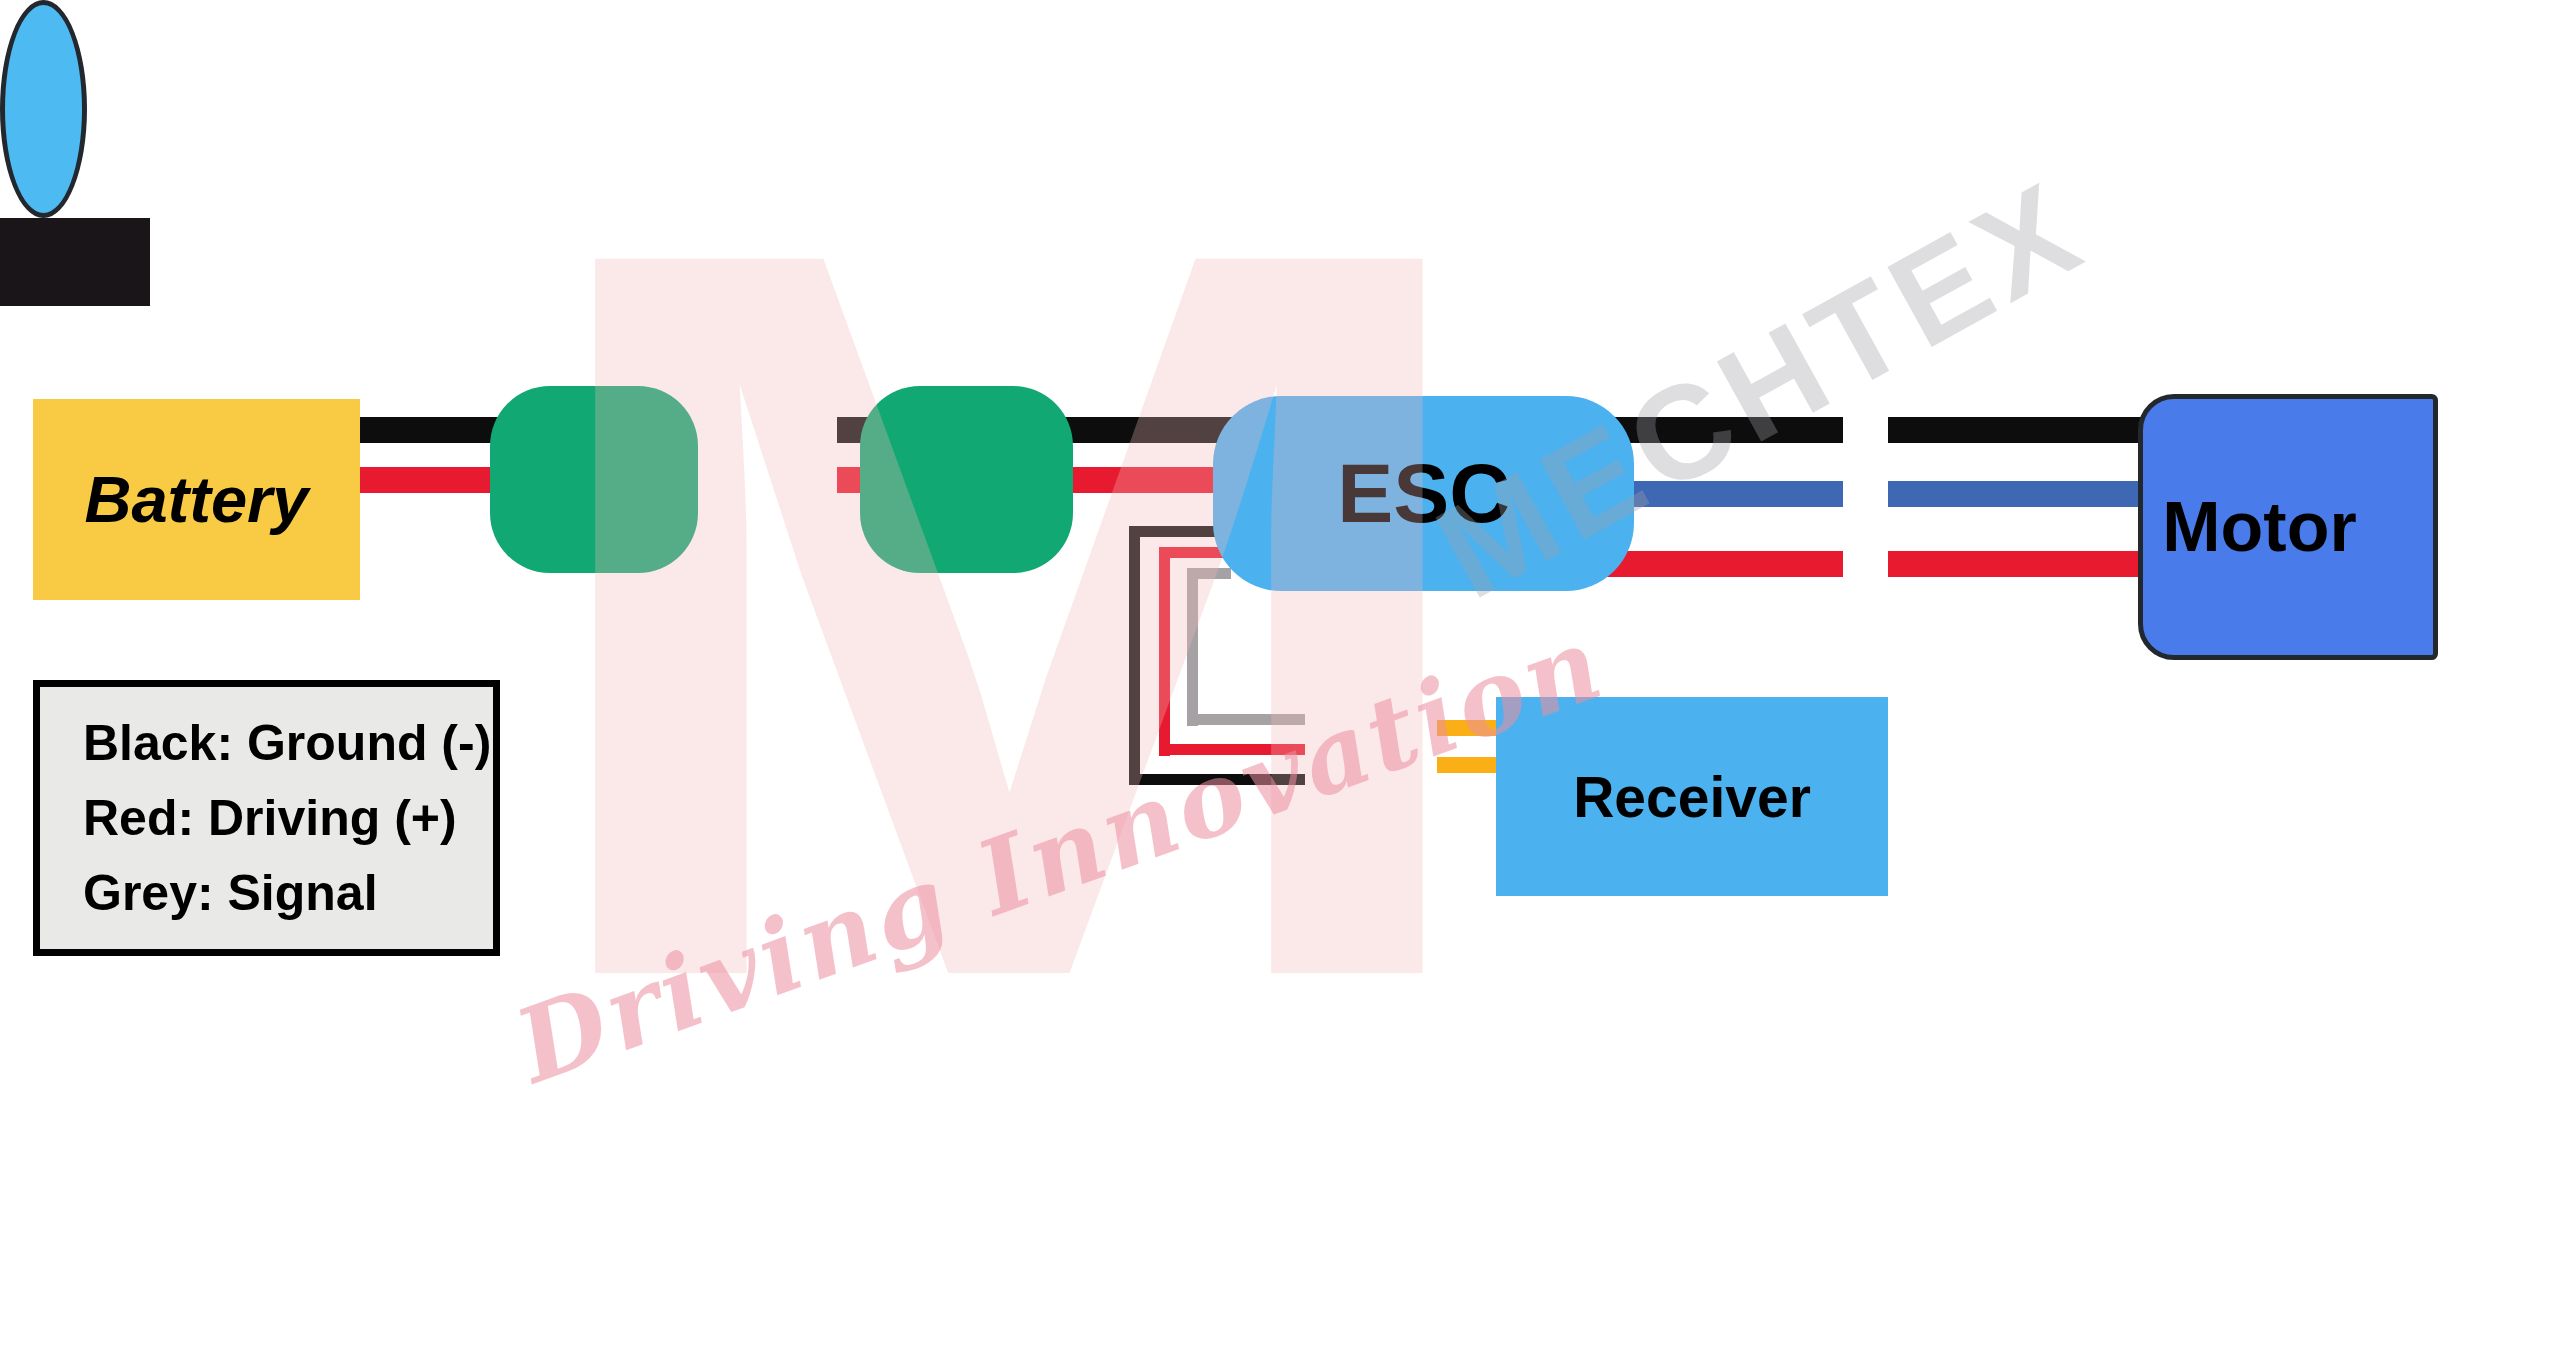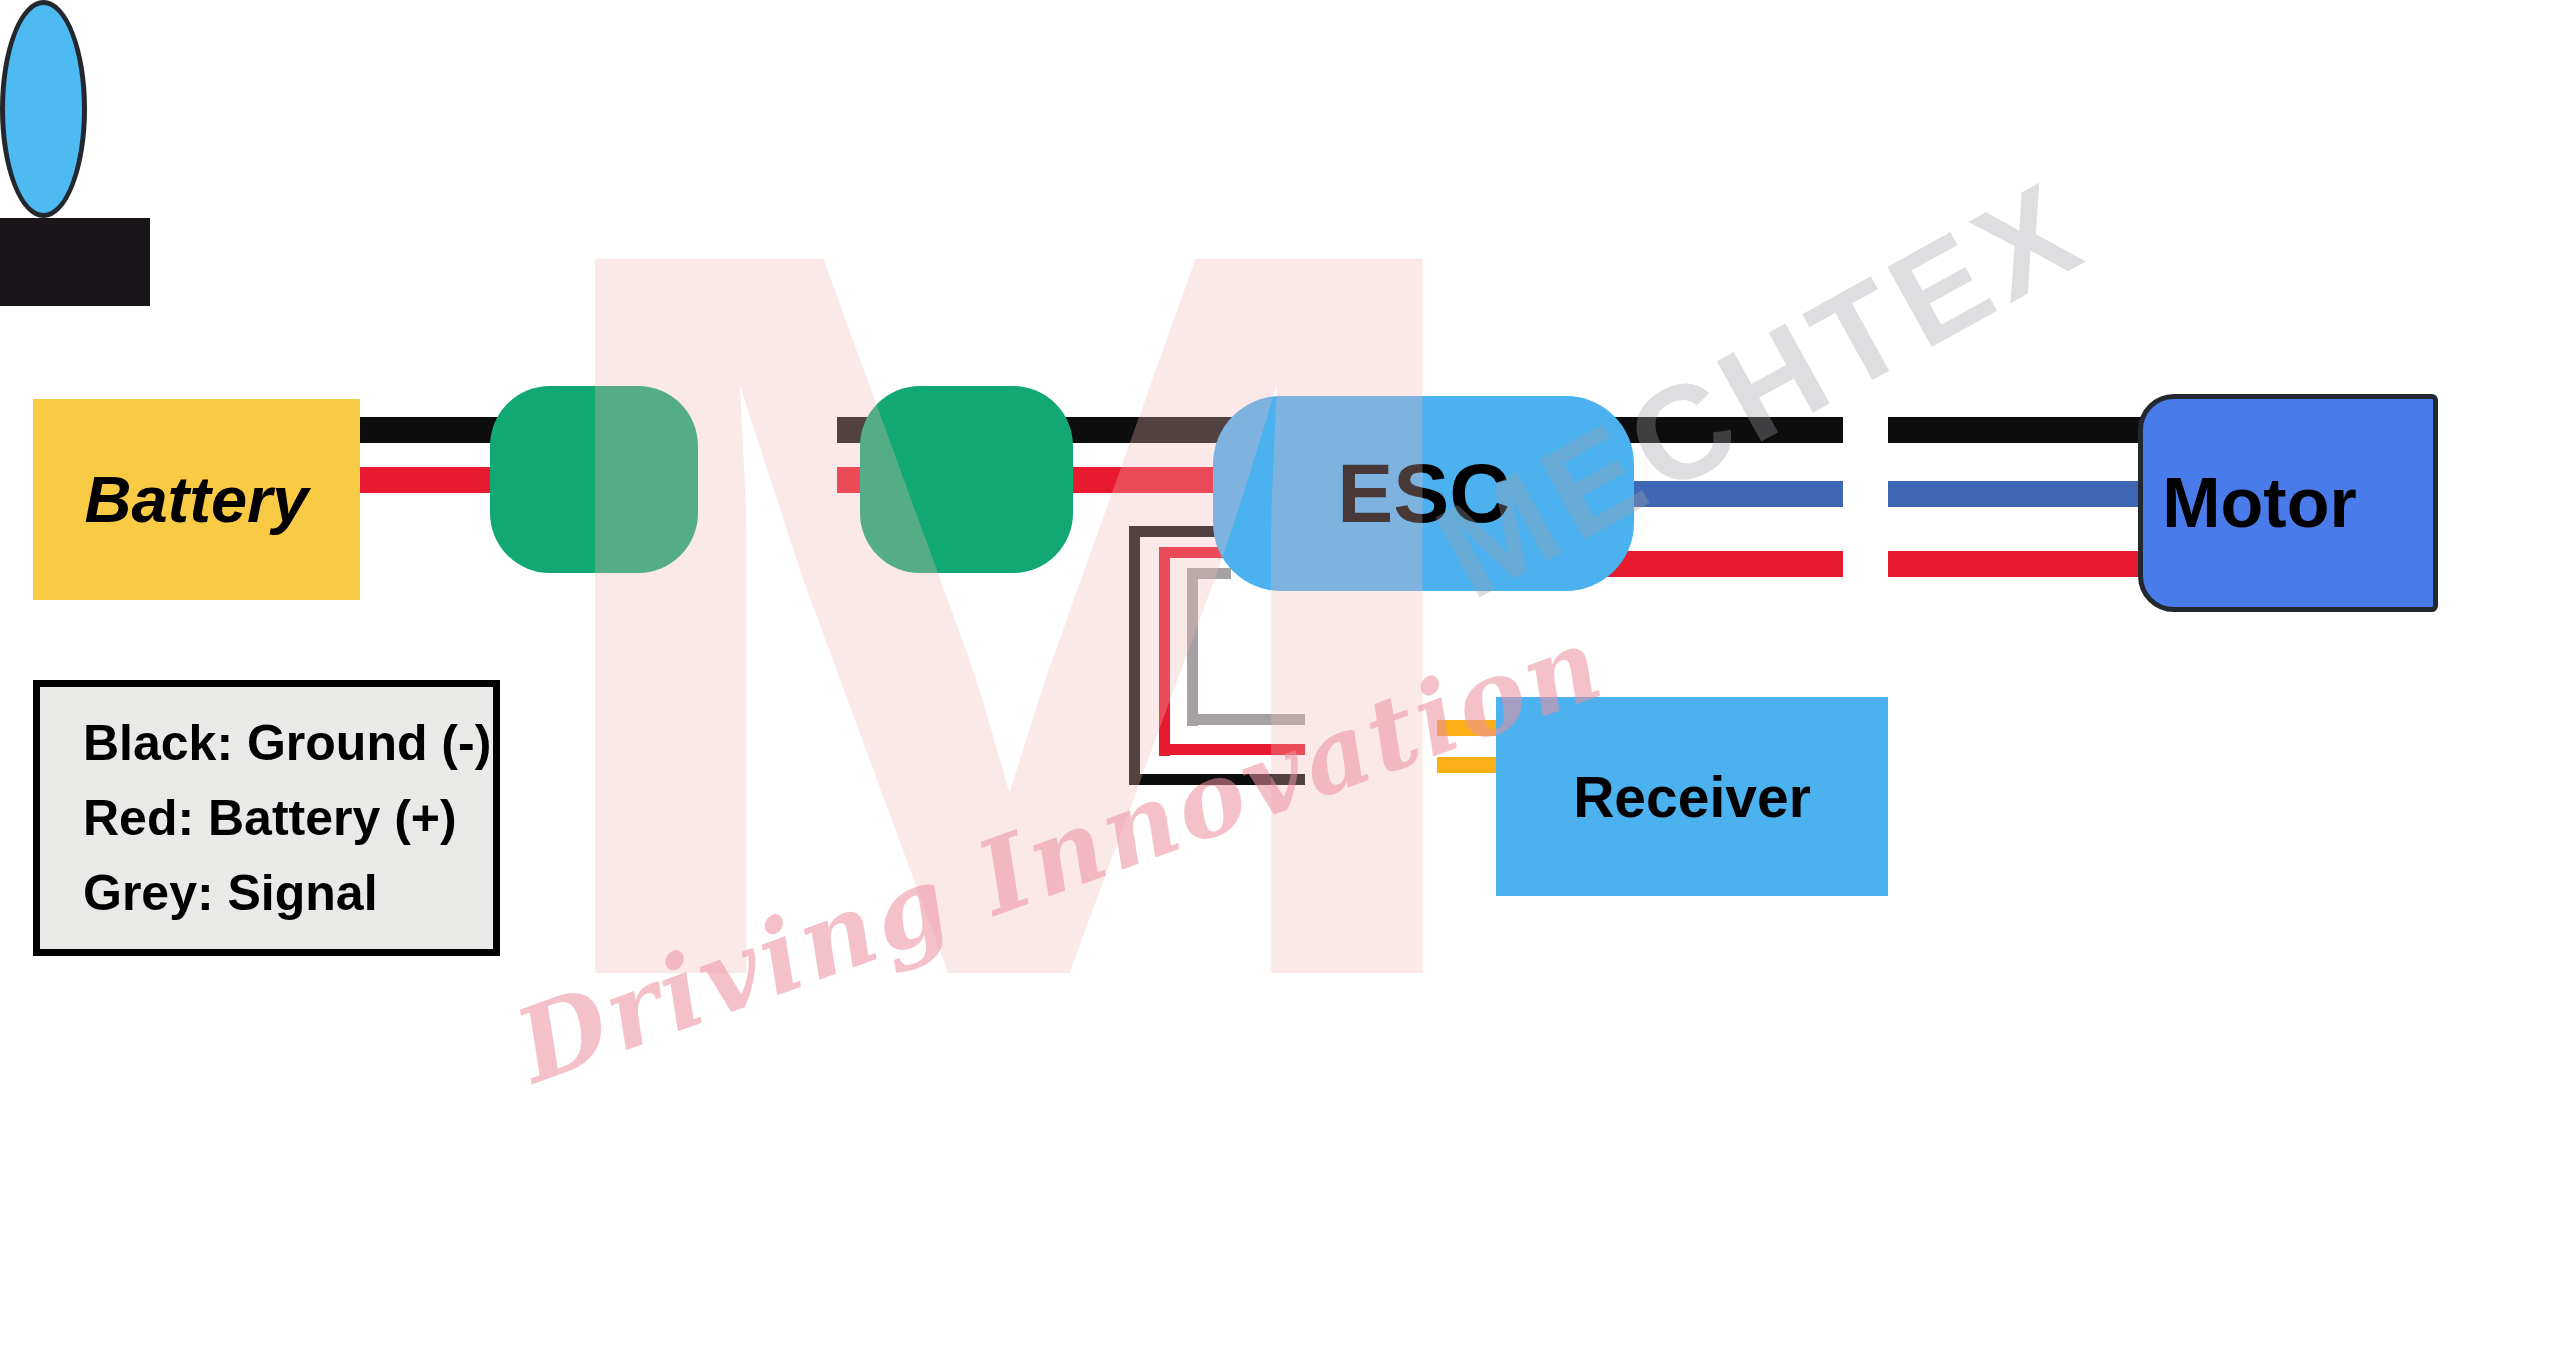--- a/index.html
+++ b/index.html
@@ -45,21 +45,21 @@
   .pin2{left:1437px;top:757px;width:66px;height:16.4px;}
   
   .box{position:absolute;z-index:2;display:flex;align-items:center;justify-content:center;}
   .battery{left:33px;top:399px;width:327px;height:201px;background:var(--battery-yellow);}
   .battery .lbl{font-size:65px;font-weight:bold;color:var(--text);font-style:italic;}
   .conn{background:var(--connector-green);border-radius:60px;}
   .conn1{left:490px;top:386px;width:208px;height:187px;}
   .conn2{left:860px;top:386px;width:213px;height:187px;}
   .esc{left:1213px;top:396px;width:421px;height:195px;background:var(--unit-blue);border-radius:68px;}
   .esc .lbl{font-size:84px;font-weight:bold;color:var(--text);}
-  .motor-body{left:2138px;top:394px;width:300px;height:218px;background:var(--motor-body);
+  .motor-body{left:2138px;top:394px;width:300px;height:266px;background:var(--motor-body);
     border:5px solid var(--outline);border-radius:36px 6.3px 6.3px 36px;box-sizing:border-box;}
   .motor-body .lbl{font-size:70px;font-weight:bold;color:var(--text);margin-right:57px;}
   .motor-face{left:2394px;top:394px;width:87px;height:218px;background:var(--motor-face);
     border:5px solid var(--outline);border-radius:50%;box-sizing:border-box;z-index:3;}
   .receiver{left:1496px;top:697px;width:392px;height:199px;background:var(--unit-blue);}
   .receiver .lbl{font-size:57px;font-weight:bold;color:var(--text);}
   .servo{left:1296px;top:699px;width:150px;height:88px;background:var(--servo-black);z-index:2;}
   
   .legend{left:33px;top:680px;width:467px;height:276px;background:var(--legend-bg);
     border:7px solid var(--legend-border);box-sizing:border-box;
@@ -127,21 +127,21 @@
   <div class="motor-face"></div>
 
   <div class="servo"></div>
 
   <div class="box receiver">
     <span class="lbl">Receiver</span>
   </div>
 
   <div class="legend">
     <div class="line">Black: Ground (-)</div>
-    <div class="line">Red: Battery (+)</div>
+    <div class="line">Red: Driving (+)</div>
     <div class="line">Grey: Signal</div>
   </div>
 
 
   <div class="wm wm-logo-m">M</div>
   <div class="wm wm-brand">MECHTEX</div>
   <div class="wm wm-tagline">Driving Innovation</div>
 
 </div>
 

